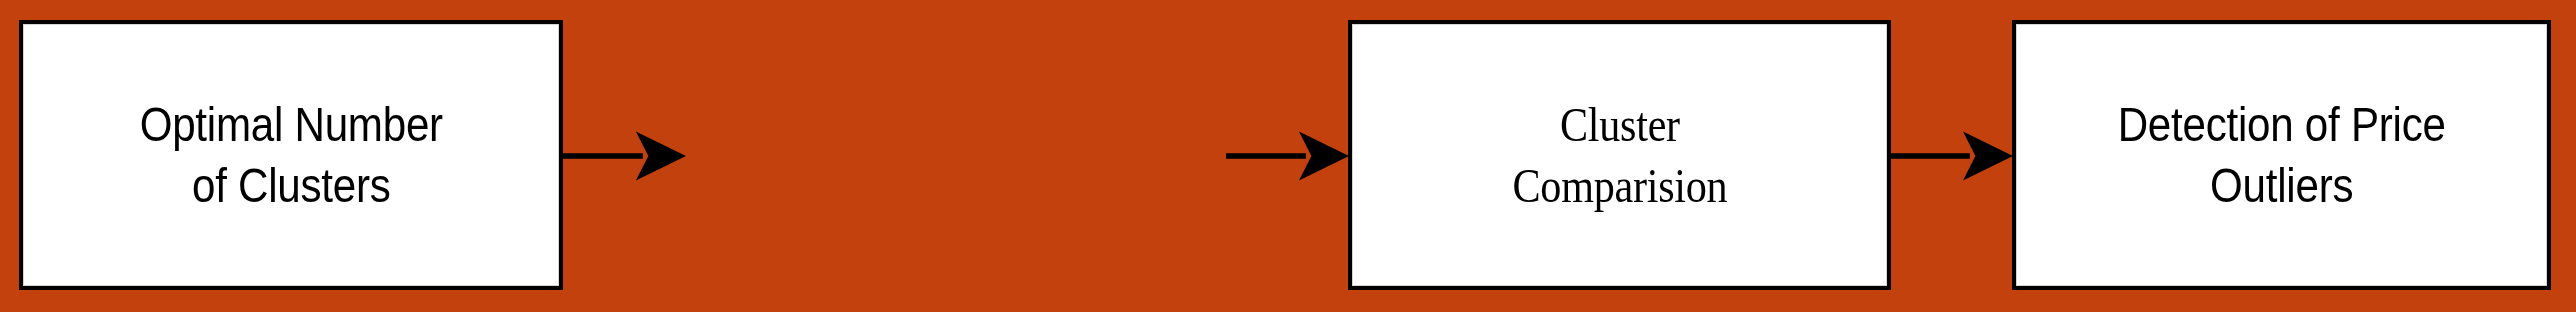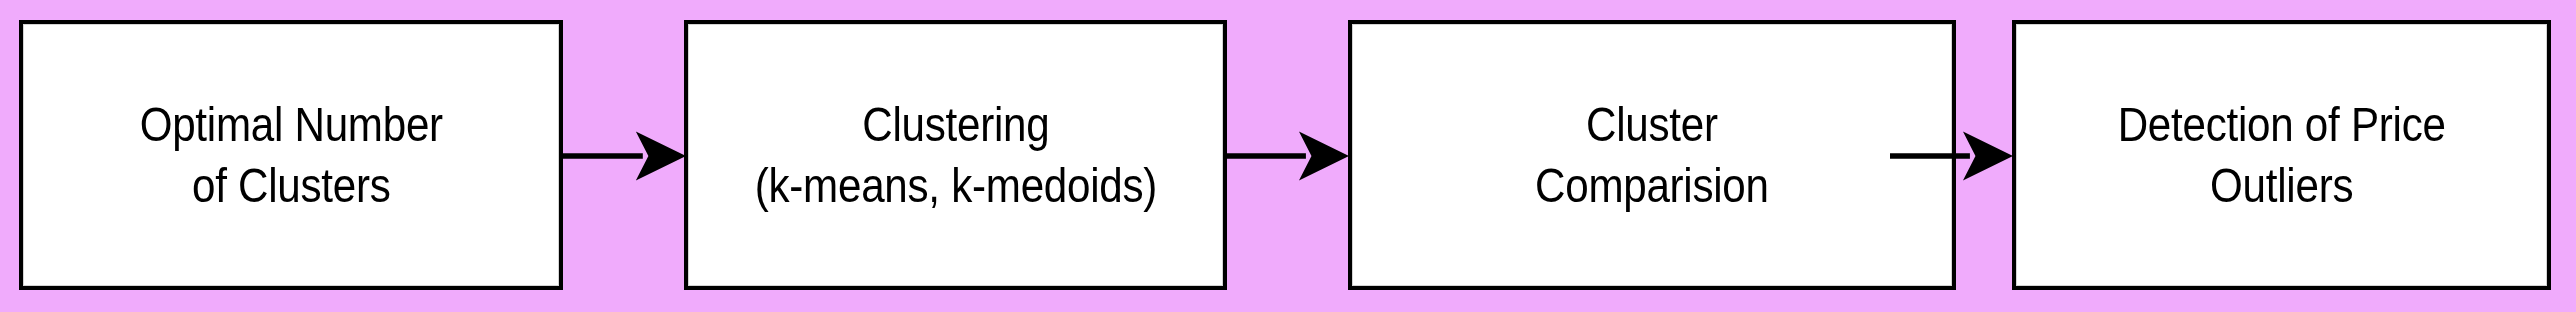--- a/index.html
+++ b/index.html
@@ -7,21 +7,21 @@
     padding: 0;
     background: #ffffff;
   }
   body {
     font-family: "Liberation Sans", "DejaVu Sans", sans-serif;
   }
   #canvas {
     position: relative;
     width: 2576px;
     height: 313px;
-    background: #f0abfc;
+    background: #c2410c;
     overflow: hidden;
   }
   .flow-box {
     position: absolute;
     top: 19.5px;
     height: 270px;
     box-sizing: border-box;
     border: 4.9px solid #000000;
     background: #ffffff;
     display: flex;
@@ -32,21 +32,21 @@
   }
   .flow-box::after {
     content: "";
     position: absolute;
     left: 0; top: 0; right: 0; bottom: 0;
     border: 0.7px solid #d4d4d4;
     pointer-events: none;
   }
   .box-1 { left: 19px;   width: 544px; }
   .box-2 { left: 684px;  width: 543px; }
-  .box-3 { left: 1348px; width: 608px; }
+  .box-3 { left: 1348px; width: 543px; font-family: Liberation Serif, serif; }
   .box-4 { left: 2012px; width: 539px; }
 
   .box-label {
     color: #000000;
     font-size: 49px;
     line-height: 61px;
     text-align: center;
     white-space: nowrap;
     letter-spacing: -0.3px;
     transform: scaleX(0.86);
@@ -82,26 +82,20 @@
     </div>
   </div>
 
   <div class="connector conn-1">
     <svg viewBox="0 0 178 74" preserveAspectRatio="none">
       <line x1="0" y1="37" x2="116" y2="37" stroke="#000000" stroke-width="8"></line>
       <path d="M 106 2 L 178 37 L 106 72 L 124 37 Z" fill="#000000"></path>
     </svg>
   </div>
 
-  <div class="flow-box box-2">
-    <div class="box-label">
-      <span class="line">Clustering</span>
-      <span class="line">(k-means, k-medoids)</span>
-    </div>
-  </div>
 
   <div class="connector conn-2">
     <svg viewBox="0 0 177 74" preserveAspectRatio="none">
       <line x1="0" y1="37" x2="115" y2="37" stroke="#000000" stroke-width="8"></line>
       <path d="M 105 2 L 177 37 L 105 72 L 123 37 Z" fill="#000000"></path>
     </svg>
   </div>
 
   <div class="flow-box box-3">
     <div class="box-label">

